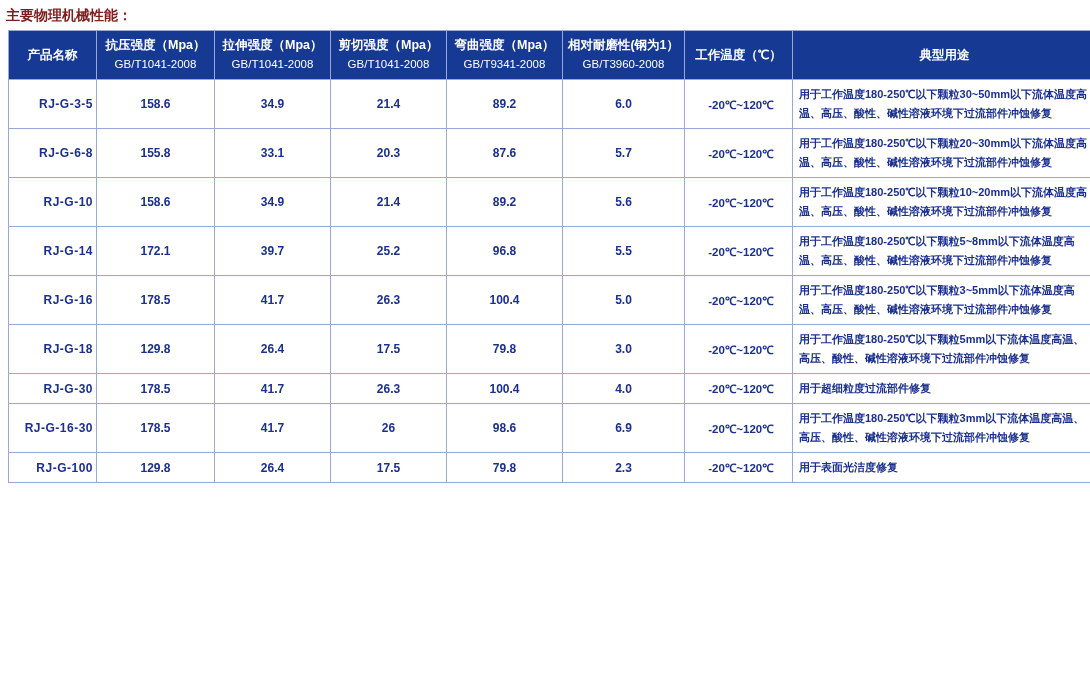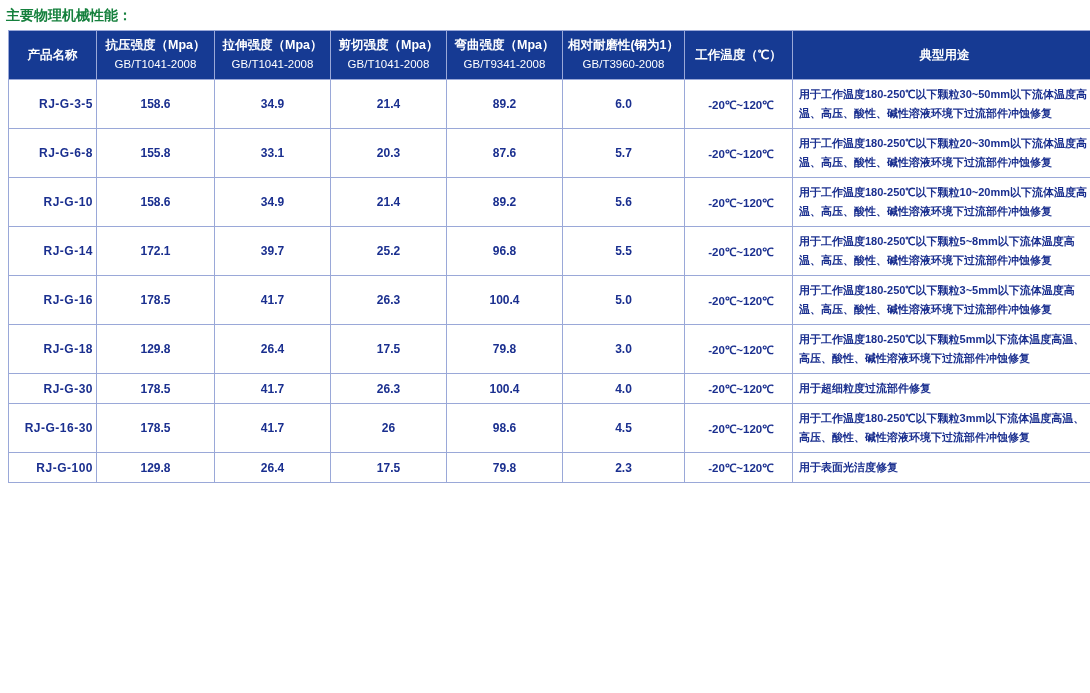--- a/index.html
+++ b/index.html
@@ -10,21 +10,21 @@
   body {
     width: 1090px;
     height: 693px;
     font-family: "Liberation Sans", sans-serif;
     color: #1d2f8a;
     overflow: hidden;
   }
   .page-title {
     font-size: 14px;
     font-weight: bold;
-    color: #15803d;
+    color: #7f1d1d;
     padding: 6px 0 6px 6px;
     line-height: 18px;
   }
   table.spec {
     border-collapse: collapse;
     width: 1088px;
     margin-left: 8px;
     table-layout: fixed;
   }
   table.spec th, table.spec td {
@@ -202,21 +202,21 @@
       <td>4.0</td>
       <td class="temp">-20℃~120℃</td>
       <td class="use">用于超细粒度过流部件修复</td>
     </tr>
     <tr>
       <td class="name">RJ-G-16-30</td>
       <td>178.5</td>
       <td>41.7</td>
       <td>26</td>
       <td>98.6</td>
-      <td>4.5</td>
+      <td>6.9</td>
       <td class="temp">-20℃~120℃</td>
       <td class="use">用于工作温度180-250℃以下颗粒3mm以下流体温度高温、高压、酸性、碱性溶液环境下过流部件冲蚀修复</td>
     </tr>
     <tr>
       <td class="name">RJ-G-100</td>
       <td>129.8</td>
       <td>26.4</td>
       <td>17.5</td>
       <td>79.8</td>
       <td>2.3</td>

